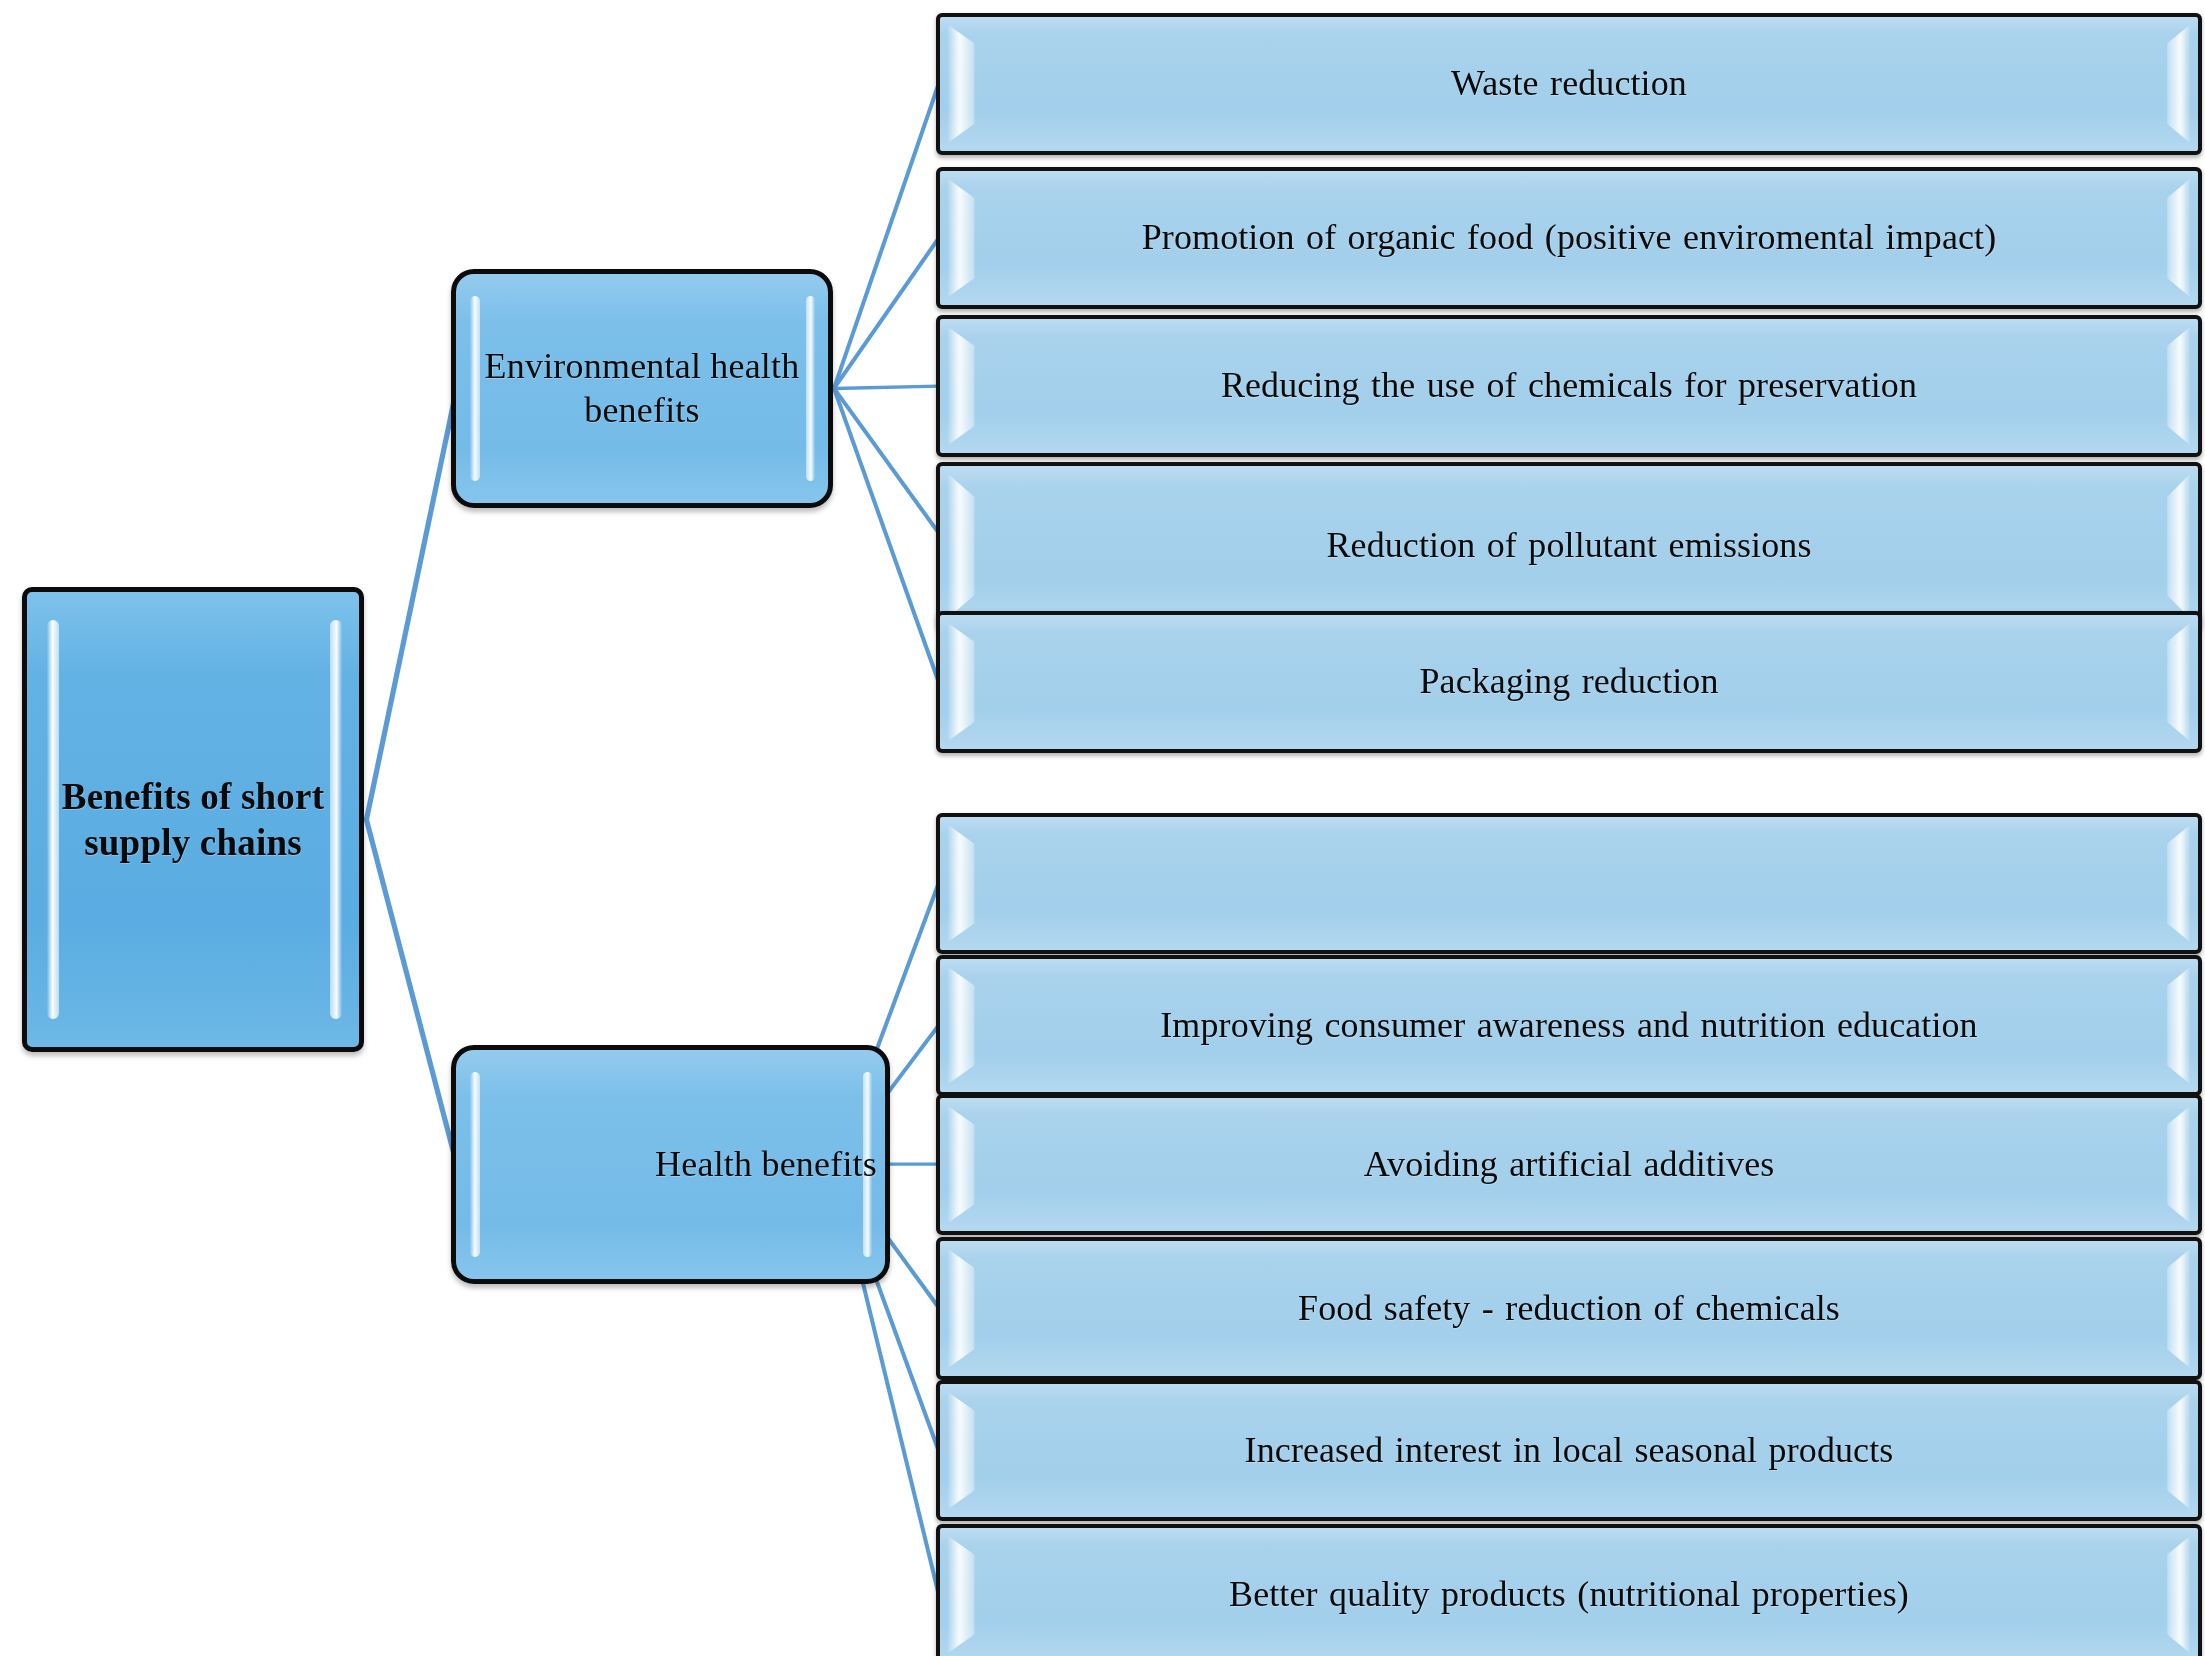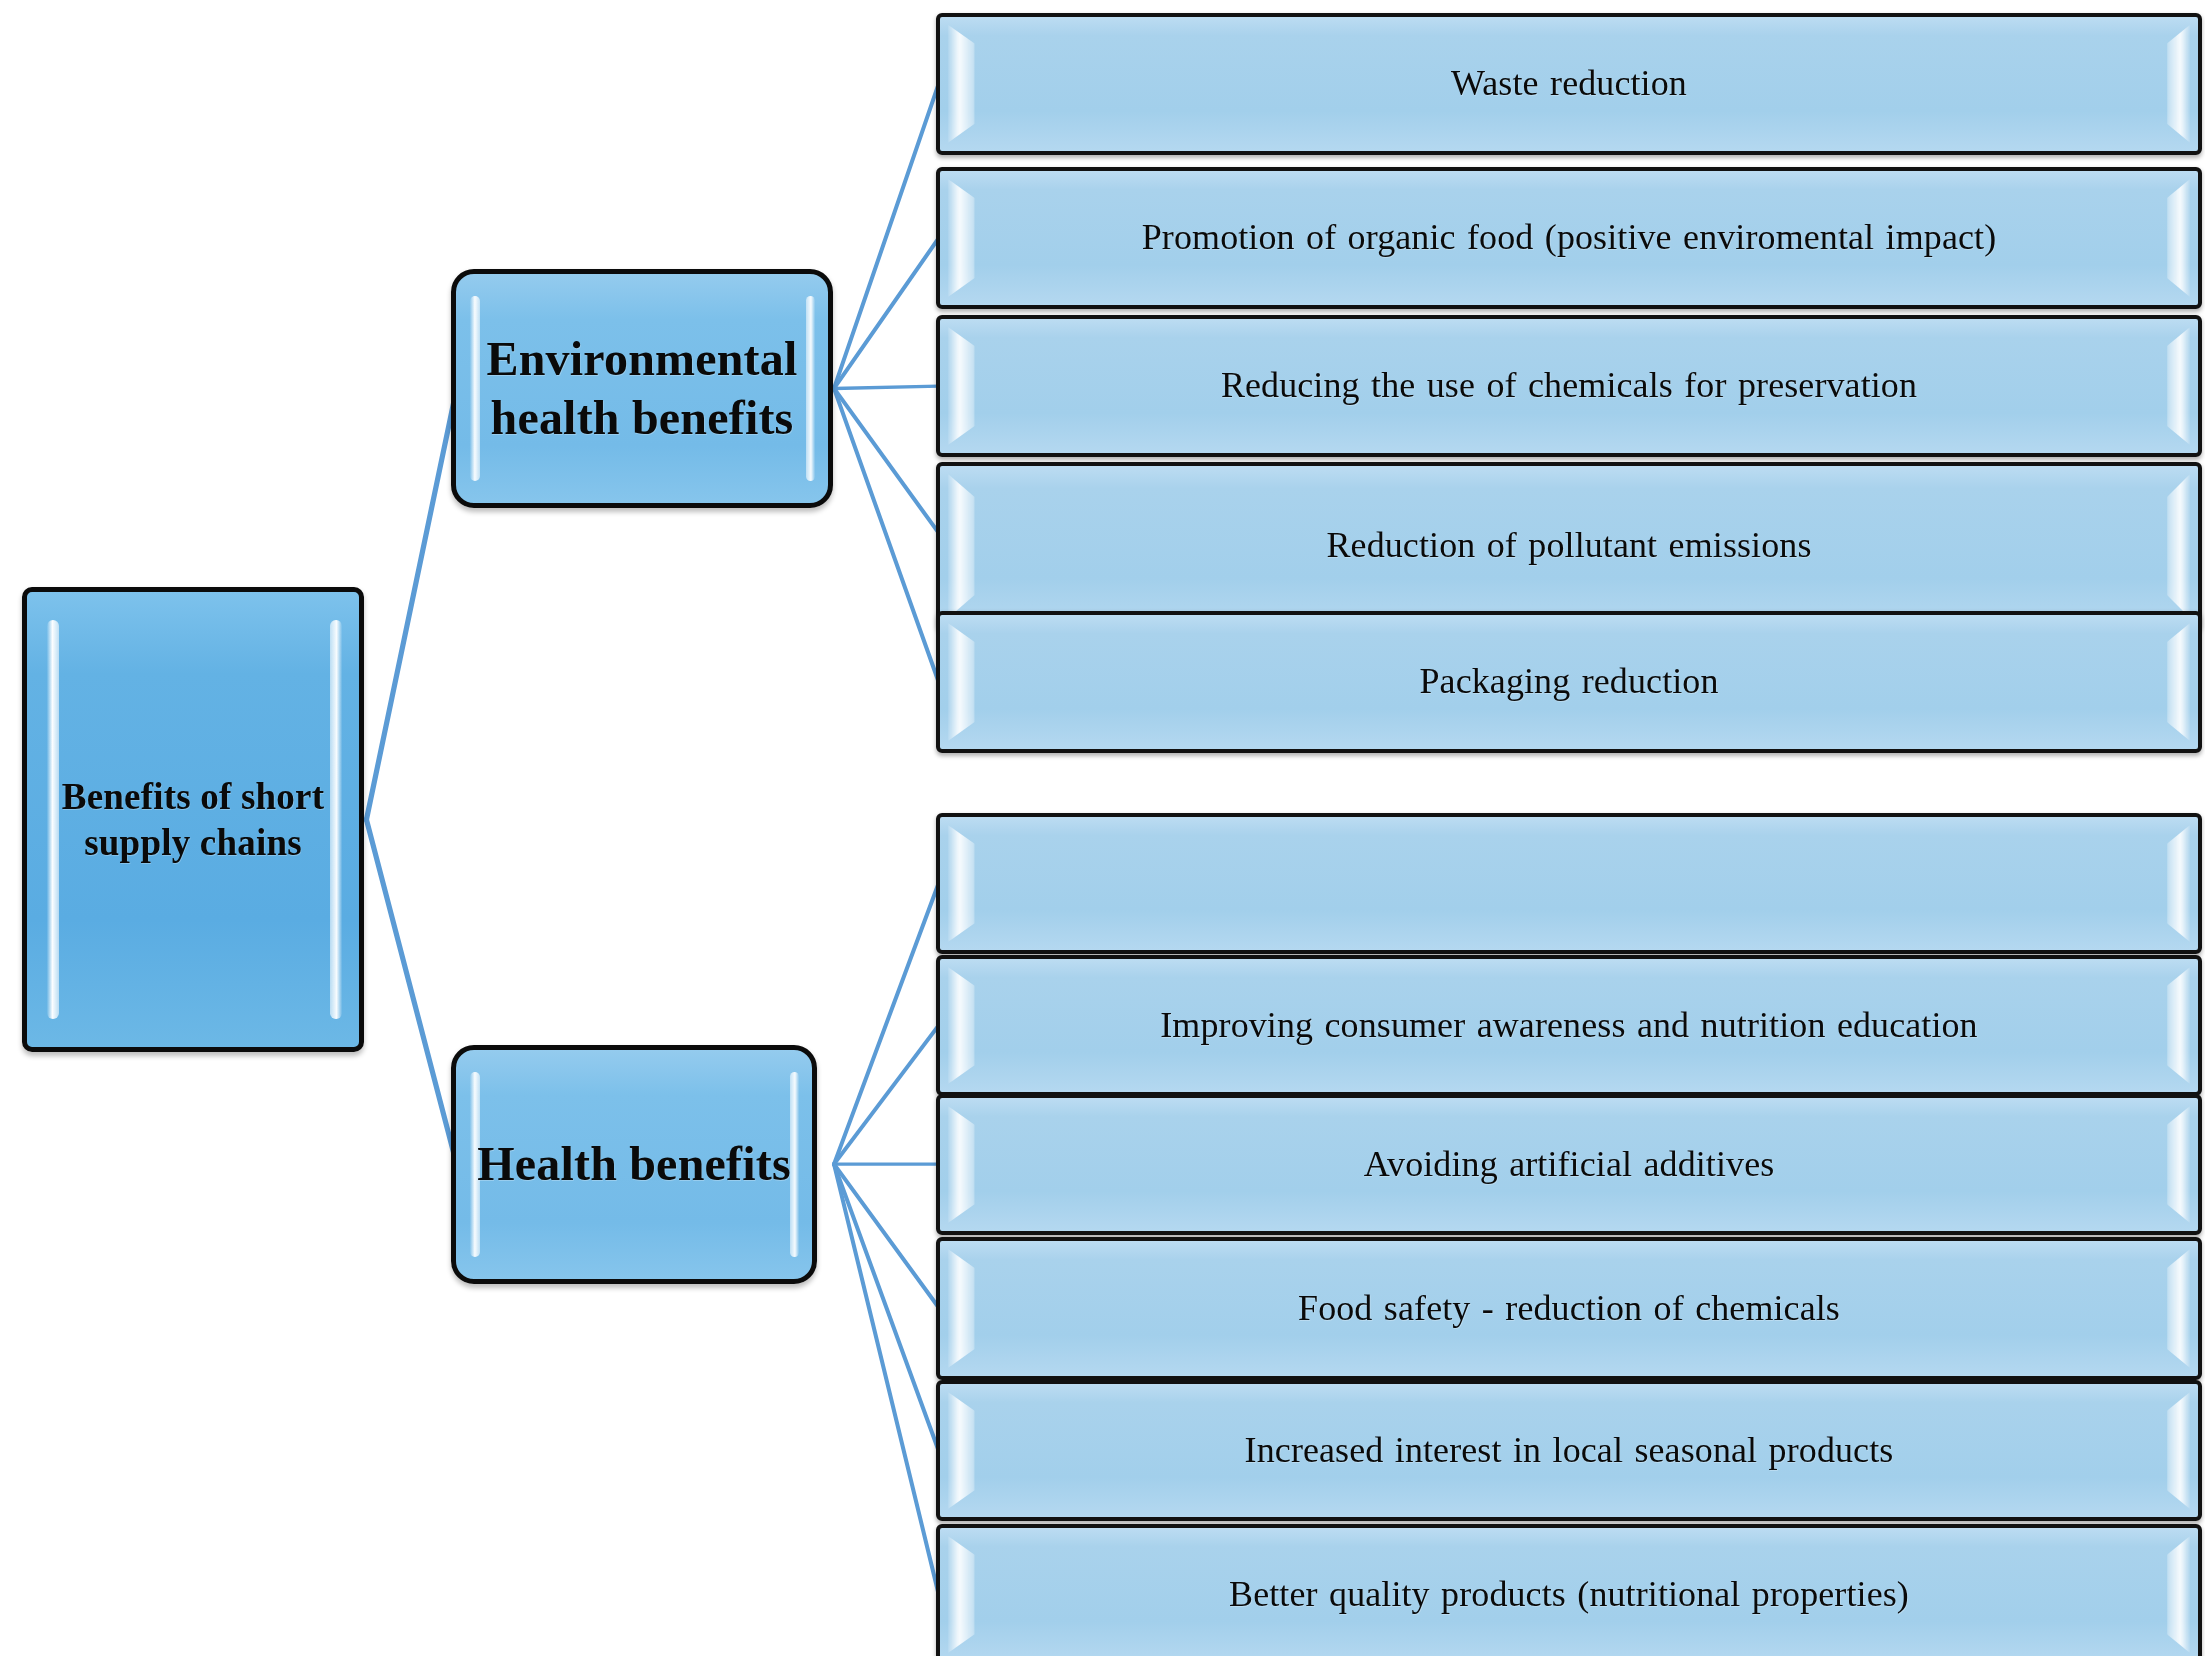--- a/index.html
+++ b/index.html
@@ -112,26 +112,26 @@
   .node-branch .bevel-r {
     right: 12.7px; width: 9.8px; top: 22px; bottom: 22px;
     border-radius: 5.2px;
     background: linear-gradient(90deg,
       rgba(255,255,255,0.5) 0%,
       rgba(255,255,255,0.93) 55%,
       rgba(255,255,255,0.06) 100%);
     filter: blur(0.7px);
   }
   .node-branch .label {
-    font-size: 48px;
-    font-weight: bold;
+    font-size: 36px;
+    font-weight: normal;
     letter-spacing: 0.2px;
   }
   .node-env  { left: 451px; top: 269px;  width: 382px; height: 239px; }
-  .node-hlth { left: 451px; top: 1045px; width: 366px; height: 239px; }
+  .node-hlth { left: 451px; top: 1045px; width: 439px; height: 239px; justify-content: flex-end; }
 
   
   .node-leaf {
     left: 936px;
     width: 1266px;
     border: 4.6px solid #111111;
     border-radius: 6px;
     background:
       linear-gradient(180deg, #bcdcf2 0%, #a9d2ec 14%, #a2cfeb 70%, #b4d8f0 100%);
     box-shadow: 0 2.9px 4px rgba(0,0,0,0.30);

